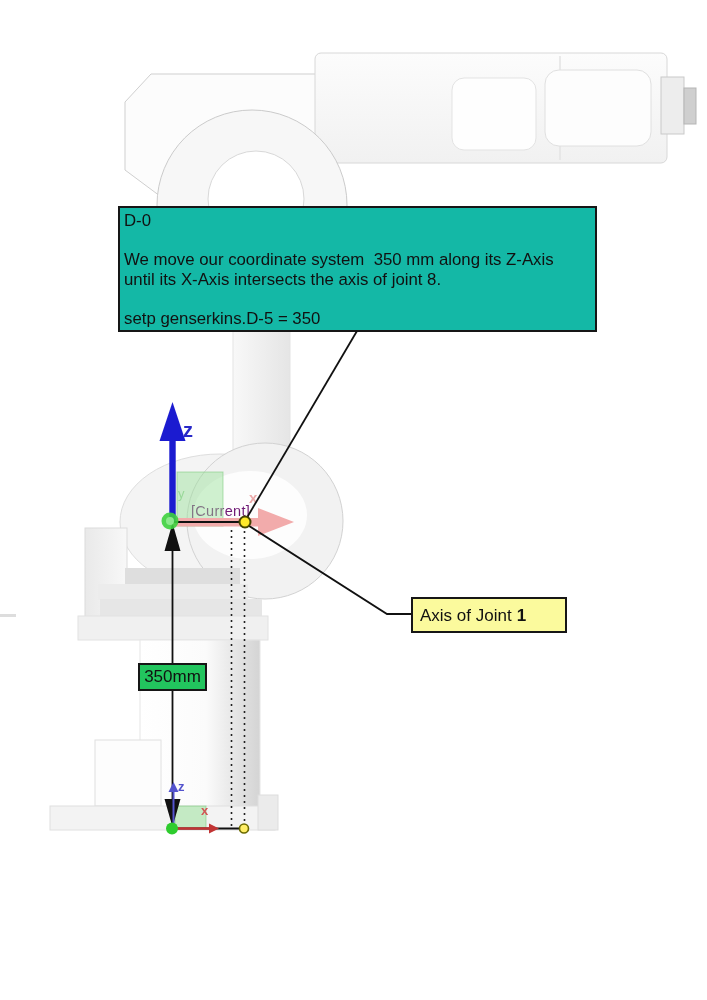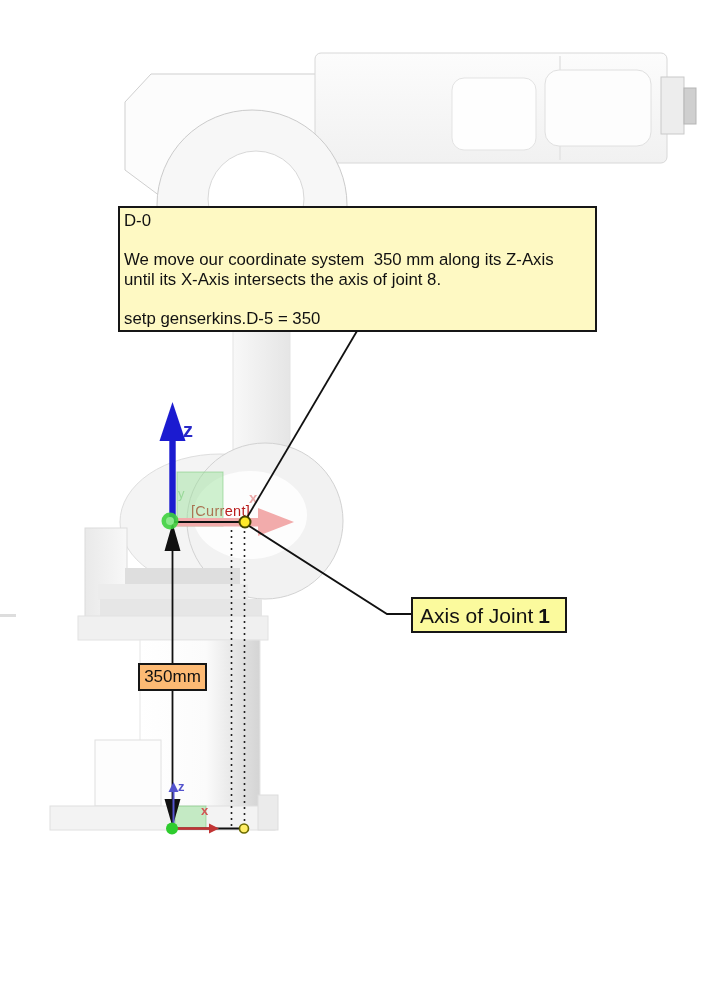--- a/index.html
+++ b/index.html
@@ -12,43 +12,43 @@
   
   .layer-robot{z-index:1;}
   .layer-underlabel{z-index:2;}
   .layer-callout{z-index:3;}
   .layer-anno{z-index:4;}
   .layer-label{z-index:5;}
 
   
   .callout{
     left:118px;top:206px;width:479px;height:126px;box-sizing:border-box;
-    background:#fef9c3;border:2px solid #161616;
+    background:#14b8a6;border:2px solid #161616;
     padding:3px 0 0 4px;font-size:16.8px;line-height:19.5px;
   }
   .co-line{white-space:pre;min-height:19.5px;}
 
   
   .joint-label{
     left:411px;top:597px;width:156px;height:36px;box-sizing:border-box;
     background:#fbfa9d;border:2px solid #161616;
     display:flex;align-items:center;padding-left:7px;
-    font-size:21px;line-height:21px;white-space:pre;
+    font-size:17px;line-height:21px;white-space:pre;
   }
   .joint-label .num{font-weight:bold;margin-left:5px;}
 
   
   .dim-label{
     left:138px;top:663px;width:69px;height:28px;box-sizing:border-box;
-    background:#fdba74;border:2px solid #161616;
+    background:#22c55e;border:2px solid #161616;
     display:flex;align-items:center;justify-content:center;
     font-size:17px;
   }
 
-  .current-label{left:191px;top:503px;font-size:14.5px;color:#b91c1c;letter-spacing:.3px;white-space:pre;}
+  .current-label{left:191px;top:503px;font-size:14.5px;color:#701a75;letter-spacing:.3px;white-space:pre;}
   .zl-top{left:183px;top:419px;font-size:20px;font-weight:bold;color:#2828c8;}
   .xl-top{left:249px;top:489px;font-size:15px;font-weight:bold;color:#eba9a9;}
   .yl-top{left:178px;top:486px;font-size:13px;color:#7cc87c;opacity:.75;}
   .zl-base{left:178px;top:779px;font-size:13px;font-weight:bold;color:#5353cd;}
   .xl-base{left:201px;top:803px;font-size:13px;font-weight:bold;color:#d25555;}
 </style>
 </head>
 <body>
 
 <div class="stage">

